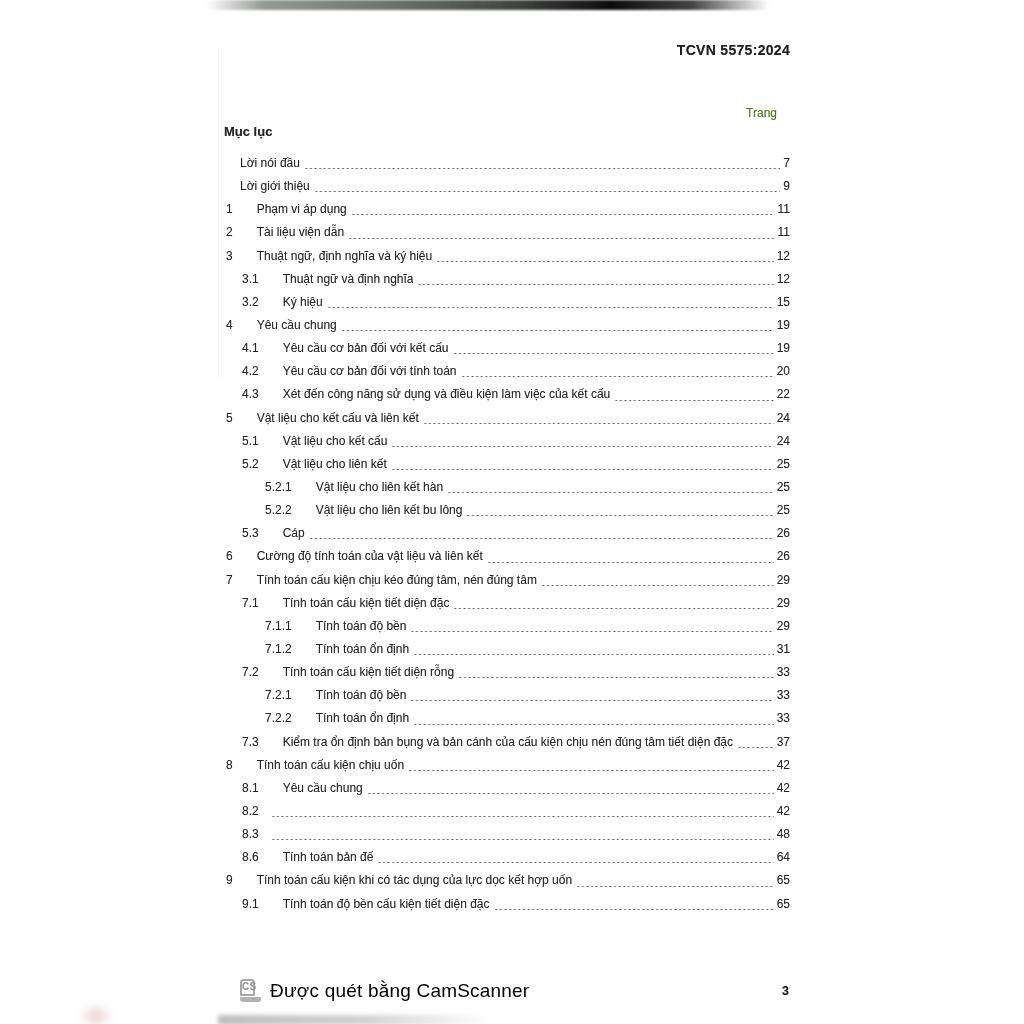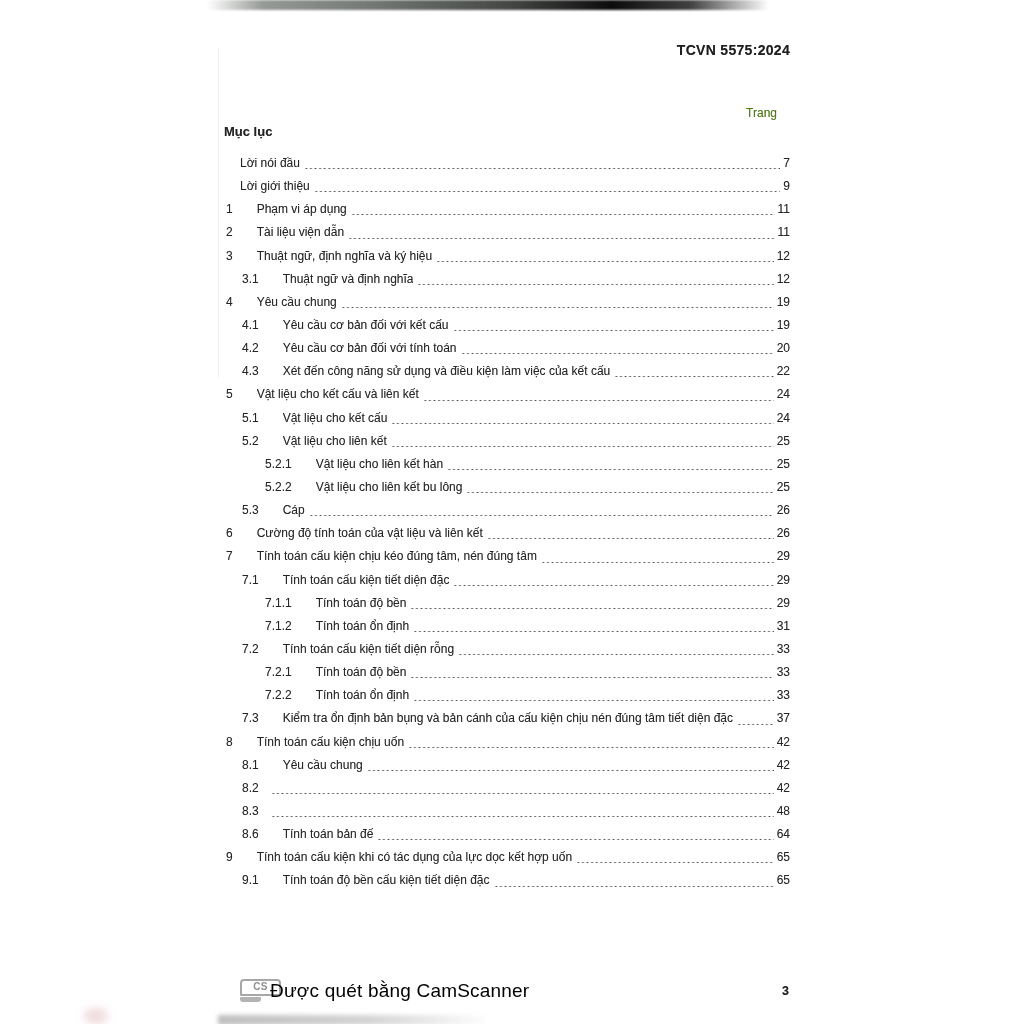--- a/index.html
+++ b/index.html
@@ -61,21 +61,21 @@
   .toc-row .leader{
     flex:1 1 auto;min-width:8px;height:14px;margin:0 3px 0 4px;
     align-self:flex-end;
     background-image:radial-gradient(circle,#474747 0.8px,rgba(0,0,0,0) 1px);
     background-size:4.6px 3px;background-repeat:repeat-x;
     background-position:left bottom 5px;
   }
   .toc-row .pg{flex:0 0 auto;text-align:right;}
   
   .cs-logo{
-    position:absolute;left:240px;top:979px;width:41px;height:17px;
+    position:absolute;left:240px;top:979px;width:15px;height:17px;
     border:2.5px solid #a7a7a7;border-radius:4px 4px 1px 1px;
     box-sizing:border-box;
     font-size:10px;font-weight:bold;color:#8f8f8f;
     text-align:center;line-height:12px;letter-spacing:0.2px;
     background:#ffffff;
   }
   .cs-logo-bar{
     position:absolute;left:240px;top:997px;width:21px;height:5px;
     background:#b3b3b3;border-radius:1px 1px 3px 3px;
   }
@@ -144,20 +144,26 @@
     <span class="pg">12</span>
   </div>
 
   <div class="toc-row lv2">
     <span class="num">3.1</span>
     <span class="label">Thuật ngữ và định nghĩa</span>
     <span class="leader"></span>
     <span class="pg">12</span>
   </div>
 
+  <div class="toc-row lv2">
+    <span class="num">3.2</span>
+    <span class="label">Ký hiệu</span>
+    <span class="leader"></span>
+    <span class="pg">15</span>
+  </div>
 
   <div class="toc-row lv1">
     <span class="num">4</span>
     <span class="label">Yêu cầu chung</span>
     <span class="leader"></span>
     <span class="pg">19</span>
   </div>
 
   <div class="toc-row lv2">
     <span class="num">4.1</span>

